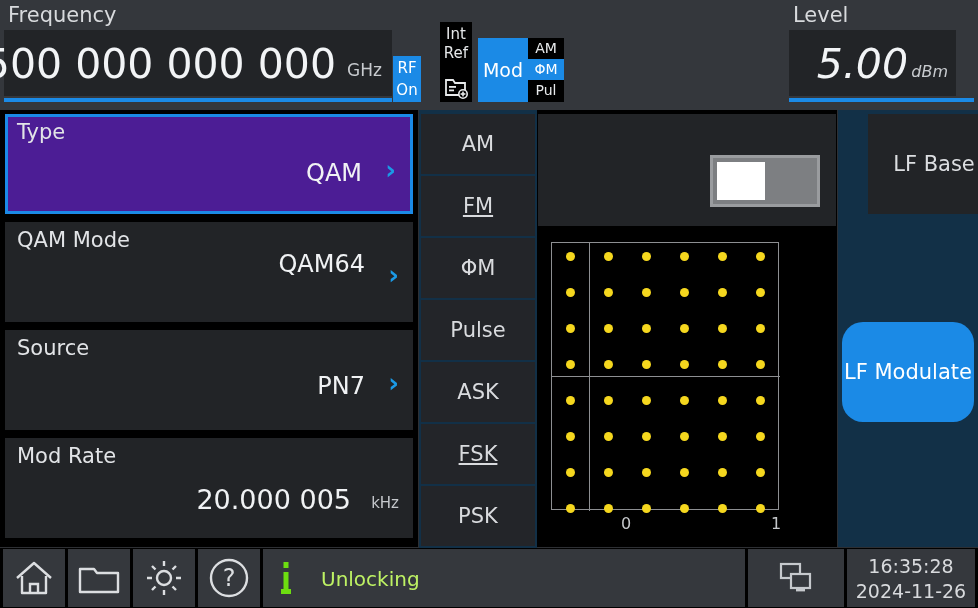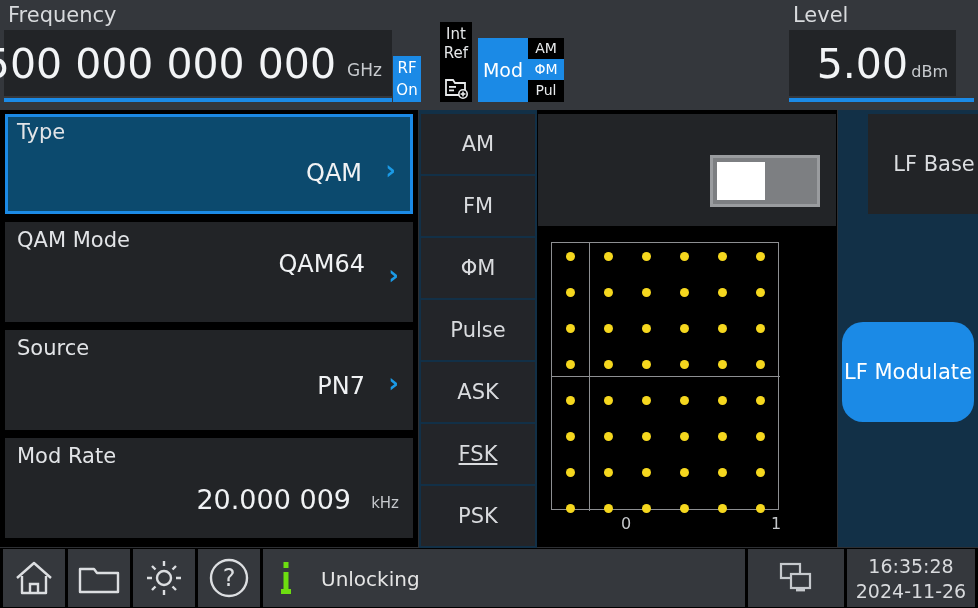--- a/index.html
+++ b/index.html
@@ -105,20 +105,21 @@
   }
   .modstack div.on {
     background: #1b8ae6;
     color: #fff;
   }
 
   .level-box {
     position: absolute; left: 789px; top: 30px;
     width: 167px; height: 66px;
     background: #222427;
+    font-style: italic;
   }
   .level-value {
     position: absolute; right: 48px; top: 10px;
     color: #f2f4f6;
     font-size: 41px;
     white-space: nowrap;
   }
   .level-unit {
     position: absolute; right: 8px; top: 32px;
     color: #c8cbcf;
@@ -136,21 +137,21 @@
     width: 418px; height: 437px;
     background: #000;
   }
   .param {
     position: absolute; left: 5px;
     width: 408px;
     background: #222427;
   }
   .param.sel {
     border: 3px solid #1b8ae6;
-    background: #0c4a6e;
+    background: #4c1d95;
   }
   .p-label {
     position: absolute; left: 12px; top: 6px;
     color: #e2e4e7;
     font-size: 21px;
   }
   .param.sel .p-label { left: 9px; top: 3px; }
   .p-value {
     position: absolute;
     color: #f0f2f4;
@@ -274,21 +275,21 @@
     position: absolute; top: 1px;
     height: 58px;
     background: #35383d;
   }
   .bicon {
     position: absolute; top: 50%; left: 50%;
     transform: translate(-50%, -50%);
   }
   .status-text {
     position: absolute; left: 58px; top: 18px;
-    color: #e5e5e5;
+    color: #bef264;
     font-size: 20px;
     white-space: nowrap;
   }
   .info-i {
     position: absolute; left: 18px; top: 13px;
     width: 10px; height: 32px;
   }
   .clock {
     position: absolute; left: 0; top: 5px;
     width: 100%;
@@ -362,28 +363,28 @@
     </div>
 
     <div class="param" style="top:220px; height:100px;">
       <div class="p-label">Source</div>
       <div class="p-value" style="right:48px; top:42px;">PN7</div>
       <div class="chev" style="right:14px; top:38px;">›</div>
     </div>
 
     <div class="param" style="top:328px; height:100px;">
       <div class="p-label">Mod Rate</div>
-      <div class="p-value big" style="right:62px; top:46px;">20.000 009</div>
+      <div class="p-value big" style="right:62px; top:46px;">20.000 005</div>
       <div class="p-unit" style="right:14px; top:56px;">kHz</div>
     </div>
   </div>
 
   <div class="menulist">
     <div class="menu-item" style="top:4px;">AM</div>
-    <div class="menu-item" style="top:66px;">FM</div>
+    <div class="menu-item" style="top:66px;text-decoration:underline;">FM</div>
     <div class="menu-item" style="top:128px;">ΦM</div>
     <div class="menu-item" style="top:190px;">Pulse</div>
     <div class="menu-item" style="top:252px;">ASK</div>
     <div class="menu-item" style="top:314px;text-decoration:underline;">FSK</div>
     <div class="menu-item" style="top:376px;">PSK</div>
     <div class="menu-item active" style="top:438px;">QAM</div>
   </div>
 
   <div class="display">
 

